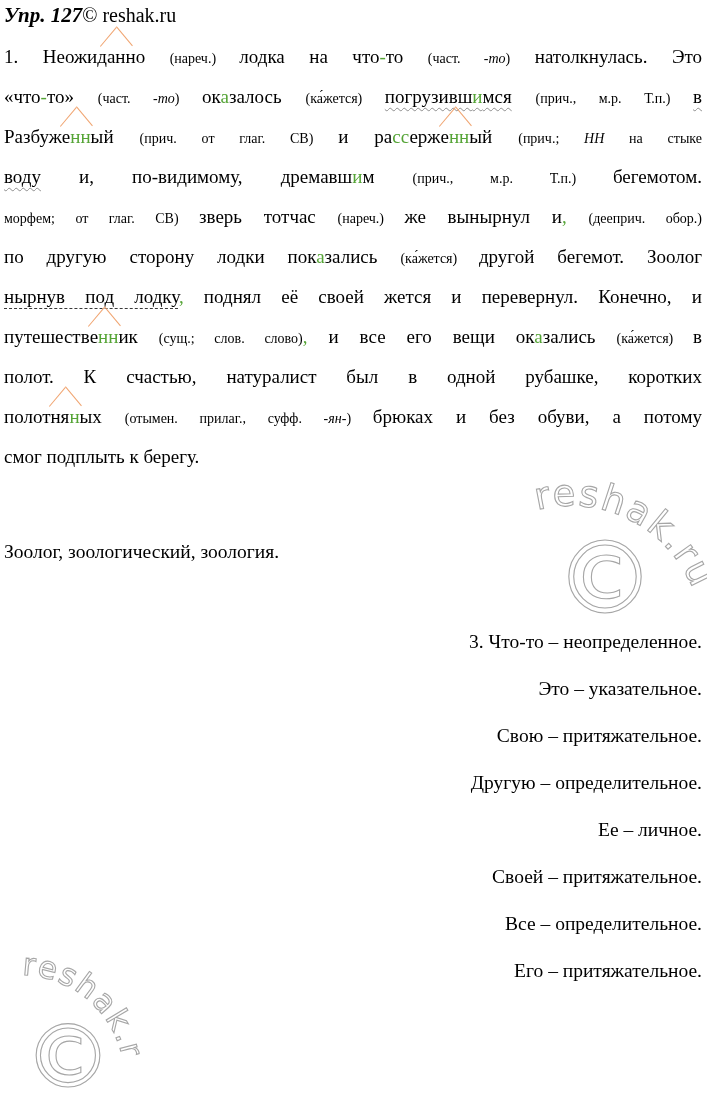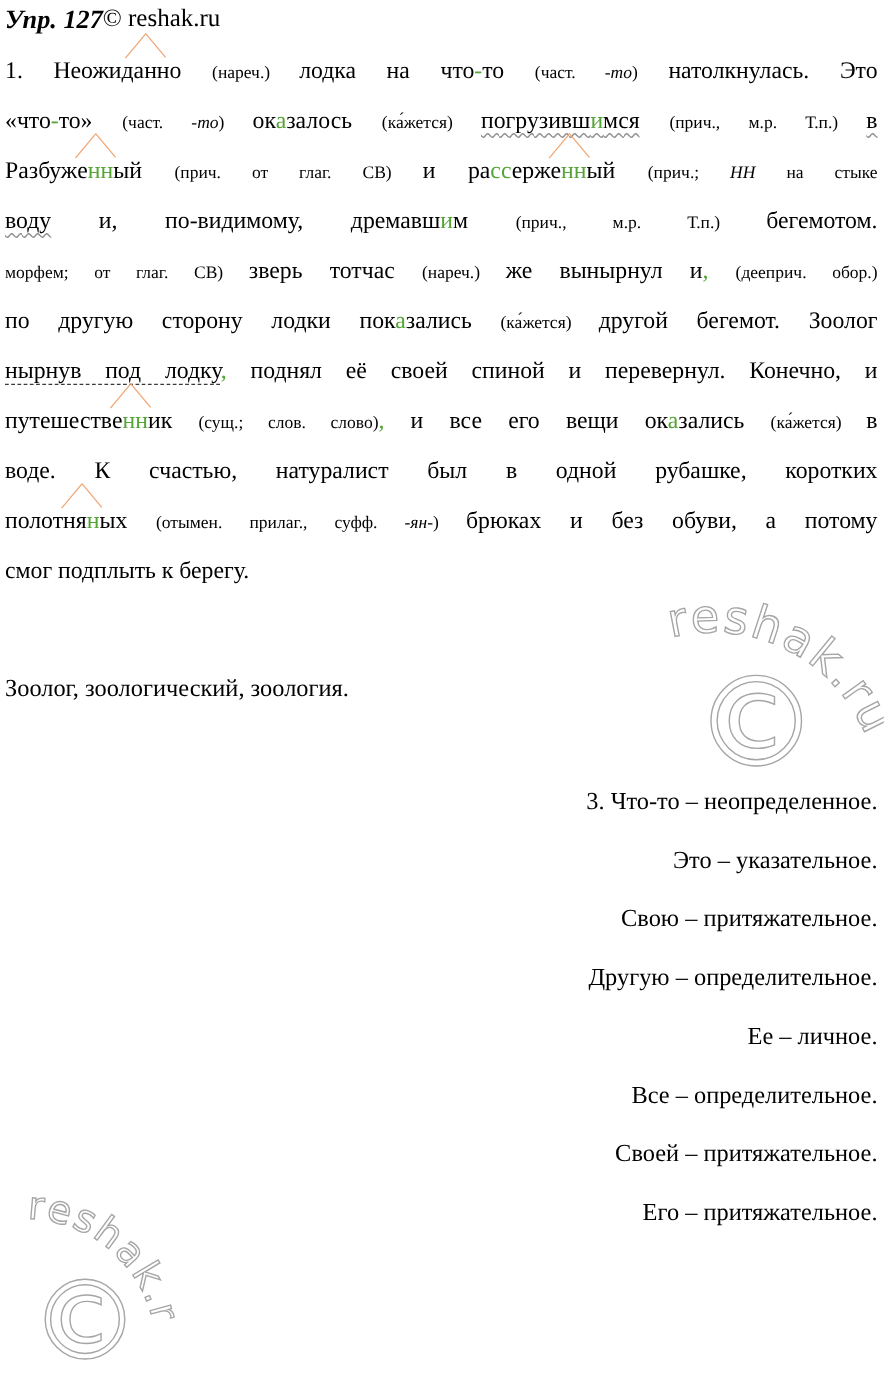--- a/index.html
+++ b/index.html
@@ -71,39 +71,39 @@
   <span class="cr">© reshak.ru</span>
 </div>
 
 <div class="p1">
     <div class="ln"><span>1. Неожид</span><span class="crt"><span>ан</span></span><span>но </span><span class="a">(нареч.) </span><span>лодка на что</span><span class="g">-</span><span>то </span><span class="a">(част. </span><span class="a i">-то</span><span class="a">)</span><span> натолкнулась. Это</span></div>
     <div class="ln"><span>«что</span><span class="g">-</span><span>то» </span><span class="a">(част. </span><span class="a i">-то</span><span class="a">) </span><span>ок</span><span class="g">а</span><span>залось </span><span class="a">(</span><span class="a b">ка́</span><span class="a">жется) </span><span class="uw">погрузивш</span><span class="uw g">и</span><span class="uw">мся</span><span> </span><span class="a">(прич., м.р. Т.п.) </span><span class="uw">в</span></div>
     <div class="ln"><span>Разбуж</span><span class="crt"><span>е</span><span class="g">нн</span></span><span>ый </span><span class="a">(прич. от глаг. СВ) </span><span>и ра</span><span class="g">сс</span><span>ерж</span><span class="crt"><span>е</span><span class="g">нн</span></span><span>ый </span><span class="a">(прич.; </span><span class="a i">НН</span><span class="a"> на стыке</span></div>
     <div class="ln"><span class="uw">воду</span><span> и, по-видимому, дремавш</span><span class="g">и</span><span>м </span><span class="a">(прич., м.р. Т.п.) </span><span>бегемотом.</span></div>
     <div class="ln"><span class="a">морфем; от глаг. СВ) </span><span>зверь тотчас </span><span class="a">(нареч.) </span><span>же вынырнул и</span><span class="g">,</span><span> </span><span class="a">(дееприч. обор.)</span></div>
     <div class="ln"><span>по другую сторону лодки пок</span><span class="g">а</span><span>зались </span><span class="a">(</span><span class="a b">ка́</span><span class="a">жется) </span><span>другой бегемот. Зоолог</span></div>
-    <div class="ln"><span class="ud">нырнув под лодку</span><span class="g">,</span><span> поднял её своей спиной и перевернул. Конечно, и</span></div>
+    <div class="ln"><span class="ud">нырнув под лодку</span><span class="g">,</span><span> поднял её своей жется и перевернул. Конечно, и</span></div>
     <div class="ln"><span>путешеств</span><span class="crt"><span>е</span><span class="g">нн</span></span><span>ик </span><span class="a">(сущ.; слов. слово)</span><span class="g">,</span><span> и все его вещи ок</span><span class="g">а</span><span>зались </span><span class="a">(</span><span class="a b">ка́</span><span class="a">жется) </span><span>в</span></div>
-    <div class="ln"><span>воде. К счастью, натуралист был в одной рубашке, коротких</span></div>
+    <div class="ln"><span>полот. К счастью, натуралист был в одной рубашке, коротких</span></div>
     <div class="ln"><span>полот</span><span class="crt"><span>ня</span><span class="g">н</span></span><span>ых </span><span class="a">(отымен. прилаг., суфф. </span><span class="a i">-ян-</span><span class="a">) </span><span>брюках и без обуви, а потому</span></div>
     <div class="ln last"><span>смог подплыть к берегу.</span></div>
   </div>
 
 <div class="s2">
     <div class="ln"><span>Зоолог, зоологический, зоология.</span></div>
   </div>
 
 <div class="s3">
     <div class="ln"><span>3. Что-то – неопределенное.</span></div>
     <div class="ln"><span>Это – указательное.</span></div>
     <div class="ln"><span>Свою – притяжательное.</span></div>
     <div class="ln"><span>Другую – определительное.</span></div>
     <div class="ln"><span>Ее – личное.</span></div>
+    <div class="ln"><span>Своей – притяжательное.</span></div>
     <div class="ln"><span>Все – определительное.</span></div>
-    <div class="ln"><span>Своей – притяжательное.</span></div>
     <div class="ln"><span>Его – притяжательное.</span></div>
   </div>
 
 <svg class="wm wm-tr" width="250" height="185" viewBox="0 0 250 185" aria-hidden="true">
   <defs>
       <path id="arc1" d="M 67,28 A 132 132 0 0 1 230,132" fill="none"></path>
     </defs>
   <text class="wmtext" font-size="37"><textPath href="#arc1">reshak.ru</textPath></text>
   <text class="wmsym" x="85" y="131" font-size="100">©</text>
 </svg>

